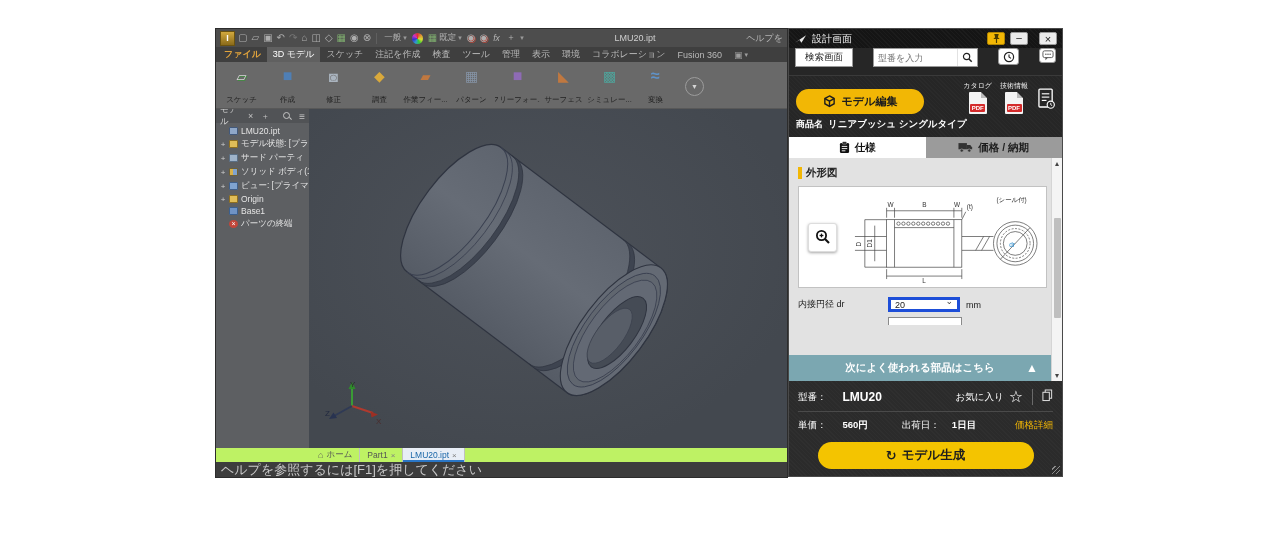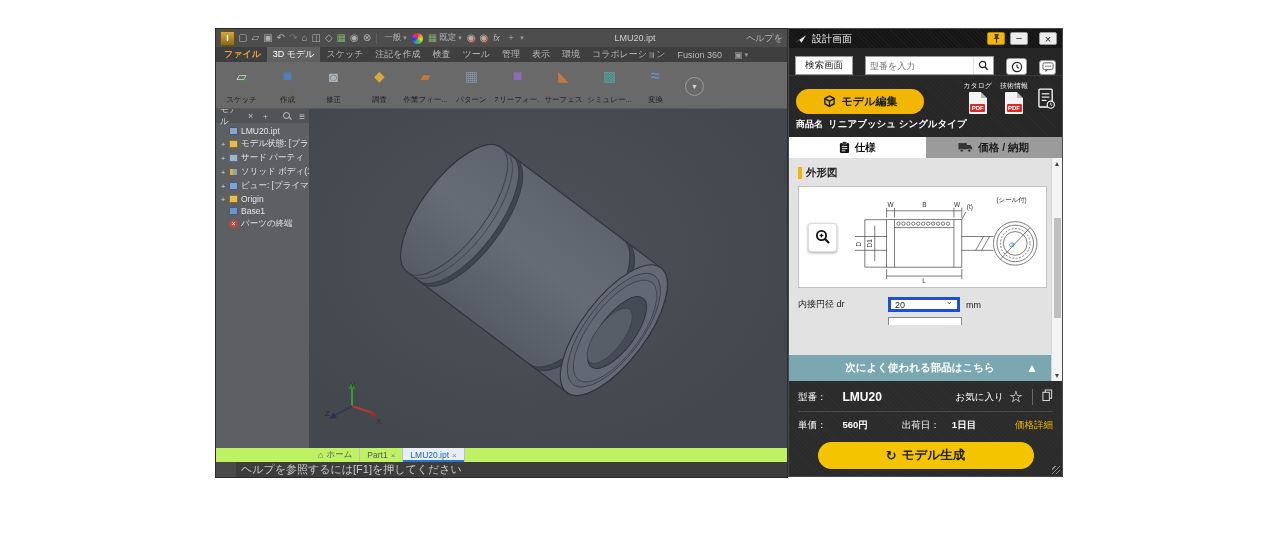--- a/index.html
+++ b/index.html
@@ -82,37 +82,37 @@
   .triad{position:absolute;left:15px;bottom:18px;}
 
   .doc-tabs{height:14px;background:#bef264;display:flex;align-items:stretch;padding-left:95px;
             font-size:8.5px;color:#555;flex:none;}
   .dtab{display:flex;align-items:center;gap:3px;padding:0 7px;border-right:1px solid #c0c0c0;white-space:nowrap;}
   .dtab.active{background:#e8eef6;color:#1a66a8;box-shadow:inset 0 -2px 0 #2a76c6;}
   .dtab .home-ic::before{content:"⌂";font-size:9px;}
   .dtab .x{font-size:8px;color:#808080;}
   .dtab:not(.has-home) .home-ic{display:none;}
 
-  .statusbar{height:15px;background:#3d3d3d;color:#c9c9c9;font-size:11px;display:flex;align-items:center;
-             padding:0 5px;flex:none;white-space:nowrap;overflow:hidden;margin-left:20px;}
+  .statusbar{height:15px;background:#3d3d3d;color:#c9c9c9;font-size:13px;display:flex;align-items:center;
+             padding:0 5px;flex:none;white-space:nowrap;overflow:hidden;}
 
   
   .panel{position:absolute;left:788px;top:28px;width:275px;height:449px;box-sizing:border-box;
          border:1px solid #4a4a4a;background:#262626;display:flex;flex-direction:column;color:#fff;}
   .p-title{height:19px;background:#151515;display:flex;align-items:center;gap:5px;padding:0 5px;flex:none;
       background-image:repeating-linear-gradient(45deg,rgba(255,255,255,.03) 0 1px,transparent 1px 3px);}
   .p-title-text{font-size:10px;color:#eee;flex:1;}
   .win-btn{width:18px;height:13px;border-radius:2px;background:#ececec;color:#222;display:flex;
            align-items:center;justify-content:center;flex:none;border:1px solid #9a9a9a;box-sizing:border-box;}
   .win-btn.pin{background:#f2b705;border-color:#b08400;}
   .win-btn.min::before{content:"–";font-size:10px;margin-top:-3px;}
   .win-btn.close{margin-left:6px;}
   .win-btn.close::before{content:"×";font-size:11px;}
 
-  .p-search{height:27px;display:flex;align-items:flex-end;gap:12px;padding:0 6px;flex:none;
+  .p-search{height:27px;display:flex;align-items:flex-start;gap:20px;padding:0 6px;flex:none;
             border-bottom:1px solid #3a3a3a;}
   .btn-search-screen{height:17px;background:#fff;color:#222;font-size:9.5px;border:1px solid #999;
                      display:flex;align-items:center;padding:0 9px;white-space:nowrap;}
   .search-box{flex:1;height:17px;background:#fff;border:1px solid #999;display:flex;align-items:center;min-width:0;}
   .search-box input{flex:1;min-width:0;border:0;outline:0;font-size:9px;padding:0 4px;color:#222;
                     font-family:"Liberation Sans","DejaVu Sans",sans-serif;background:transparent;}
   .sb-btn{width:19px;height:100%;display:flex;align-items:center;justify-content:center;border-left:1px solid #e2e2e2;flex:none;}
   .round-btn{width:21px;height:17px;background:#fff;border-radius:3px;display:flex;align-items:center;
              justify-content:center;flex:none;border:1px solid #999;box-sizing:border-box;}
   .round-btn.bubble{width:17px;height:15px;}

